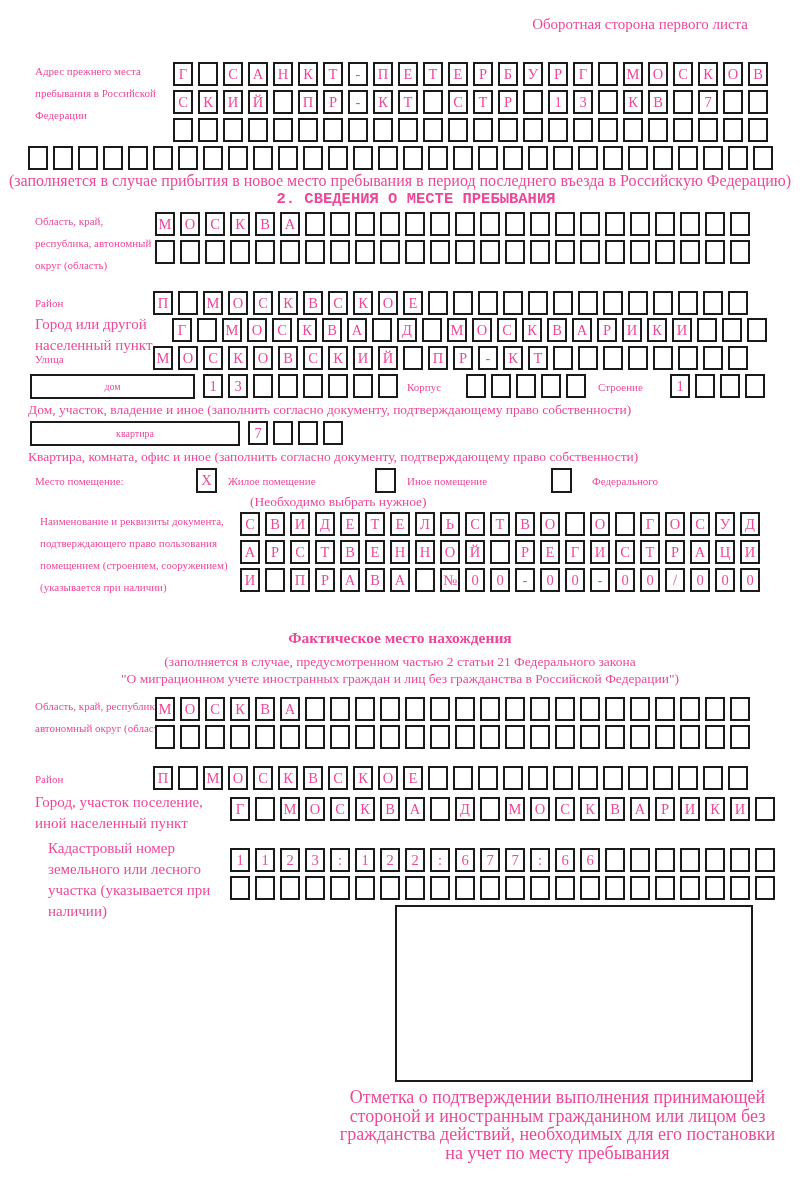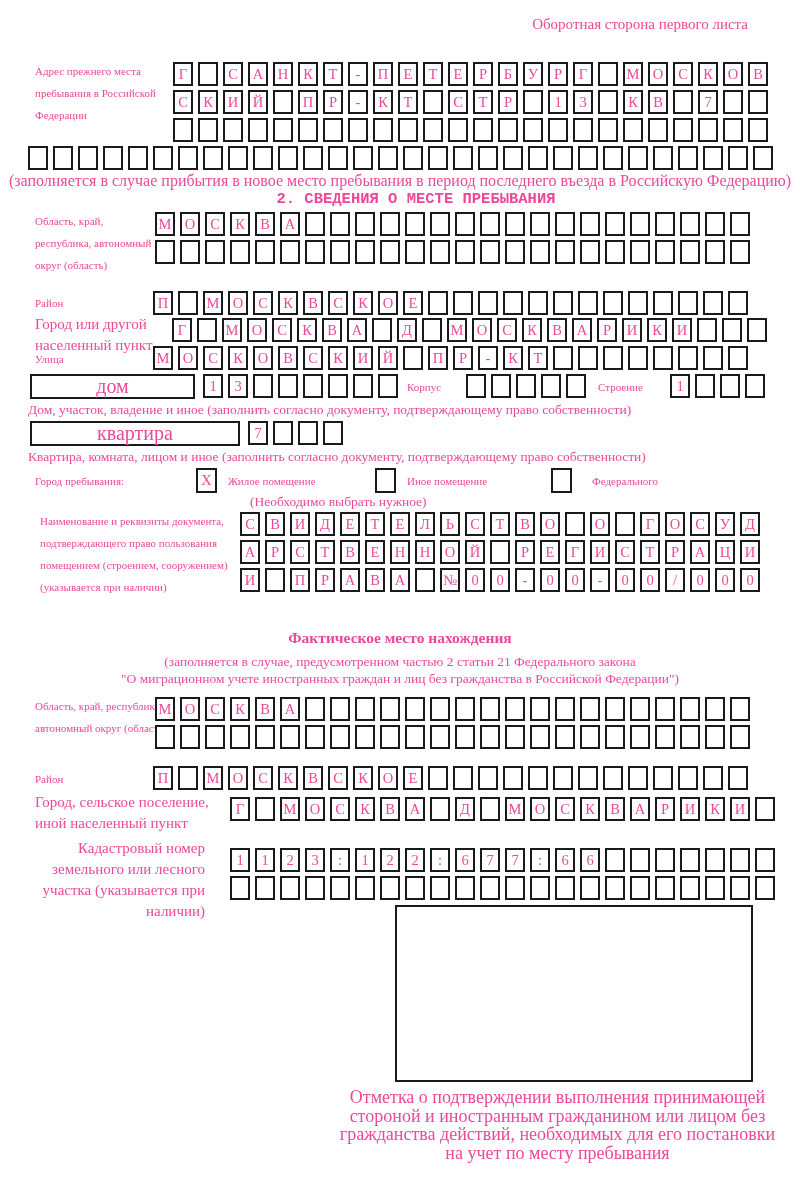--- a/index.html
+++ b/index.html
@@ -20,21 +20,21 @@
   .cellrow{display:flex;gap:5px;}
   .cell{
     width:20px;height:24px;box-sizing:border-box;
     border:2px solid #1a1a1a;background:#fff;
     display:flex;align-items:center;justify-content:center;
     font-size:14.5px;line-height:1;flex:0 0 auto;
   }
   .widebox{
     box-sizing:border-box;border:2px solid #1a1a1a;height:25px;
     display:flex;align-items:center;justify-content:center;
-    font-size:20px;background:#fff;
+    font-size:10px;background:#fff;
   }
   .checkbox{
     width:21px;height:25px;box-sizing:border-box;border:2px solid #1a1a1a;
     display:flex;align-items:center;justify-content:center;
     font-size:14.5px;background:#fff;
   }
   .stampbox{
     box-sizing:border-box;border:2px solid #1a1a1a;background:#fff;
   }
   .caption{font-size:18px;line-height:18.5px;text-align:center;}
@@ -327,23 +327,23 @@
     </div>
   <div class="abs note-md" style="left:28px;top:402px;">Дом, участок, владение и иное (заполнить согласно документу, подтверждающему право собственности)</div>
 
   <div class="abs widebox" style="left:30px;top:421px;width:210px;">квартира</div>
   <div class="abs cellrow" style="left:248px;top:421px;">
       <div class="cell">7</div>
       <div class="cell"></div>
       <div class="cell"></div>
       <div class="cell"></div>
     </div>
-  <div class="abs note-md" style="left:28px;top:449px;">Квартира, комната, лицом и иное (заполнить согласно документу, подтверждающему право собственности)</div>
-
-  <div class="abs lbl" style="left:35px;top:470px;">Город пребывания:</div>
+  <div class="abs note-md" style="left:28px;top:449px;">Квартира, комната, офис и иное (заполнить согласно документу, подтверждающему право собственности)</div>
+
+  <div class="abs lbl" style="left:35px;top:470px;">Место помещение:</div>
   <div class="abs checkbox" style="left:196px;top:468px;">X</div>
   <div class="abs lbl" style="left:228px;top:470px;">Жилое помещение</div>
   <div class="abs checkbox" style="left:375px;top:468px;"></div>
   <div class="abs lbl" style="left:407px;top:470px;">Иное помещение</div>
   <div class="abs checkbox" style="left:551px;top:468px;"></div>
   <div class="abs lbl" style="left:592px;top:470px;">Федерального</div>
   <div class="abs note-md" style="left:250px;top:494px;">(Необходимо выбрать нужное)</div>
 
   <div class="abs lbl" style="left:40px;top:510px;width:210px;">Наименование и реквизиты документа, подтверждающего право пользования помещением (строением, сооружением) (указывается при наличии)</div>
   <div class="abs cellrow" style="left:240px;top:512px;">
@@ -495,21 +495,21 @@
       <div class="cell"></div>
       <div class="cell"></div>
       <div class="cell"></div>
       <div class="cell"></div>
       <div class="cell"></div>
       <div class="cell"></div>
       <div class="cell"></div>
       <div class="cell"></div>
     </div>
 
-  <div class="abs lbl-tight" style="left:35px;top:792px;width:190px;">Город, сельское поселение, иной населенный пункт</div>
+  <div class="abs lbl-tight" style="left:35px;top:792px;width:190px;">Город, участок поселение, иной населенный пункт</div>
   <div class="abs cellrow" style="left:230px;top:797px;">
       <div class="cell">Г</div>
       <div class="cell"></div>
       <div class="cell">М</div>
       <div class="cell">О</div>
       <div class="cell">С</div>
       <div class="cell">К</div>
       <div class="cell">В</div>
       <div class="cell">А</div>
       <div class="cell"></div>
@@ -521,21 +521,21 @@
       <div class="cell">К</div>
       <div class="cell">В</div>
       <div class="cell">А</div>
       <div class="cell">Р</div>
       <div class="cell">И</div>
       <div class="cell">К</div>
       <div class="cell">И</div>
       <div class="cell"></div>
     </div>
 
-  <div class="abs lbl-tight" style="left:35px;top:838px;width:170px;text-align:right;">Кадастровый номер земельного или лесного участка (указывается при наличии)</div>
+  <div class="abs lbl-tight" style="left:48px;top:838px;width:170px;">Кадастровый номер земельного или лесного участка (указывается при наличии)</div>
   <div class="abs cellrow" style="left:230px;top:848px;">
       <div class="cell">1</div>
       <div class="cell">1</div>
       <div class="cell">2</div>
       <div class="cell">3</div>
       <div class="cell">:</div>
       <div class="cell">1</div>
       <div class="cell">2</div>
       <div class="cell">2</div>
       <div class="cell">:</div>

